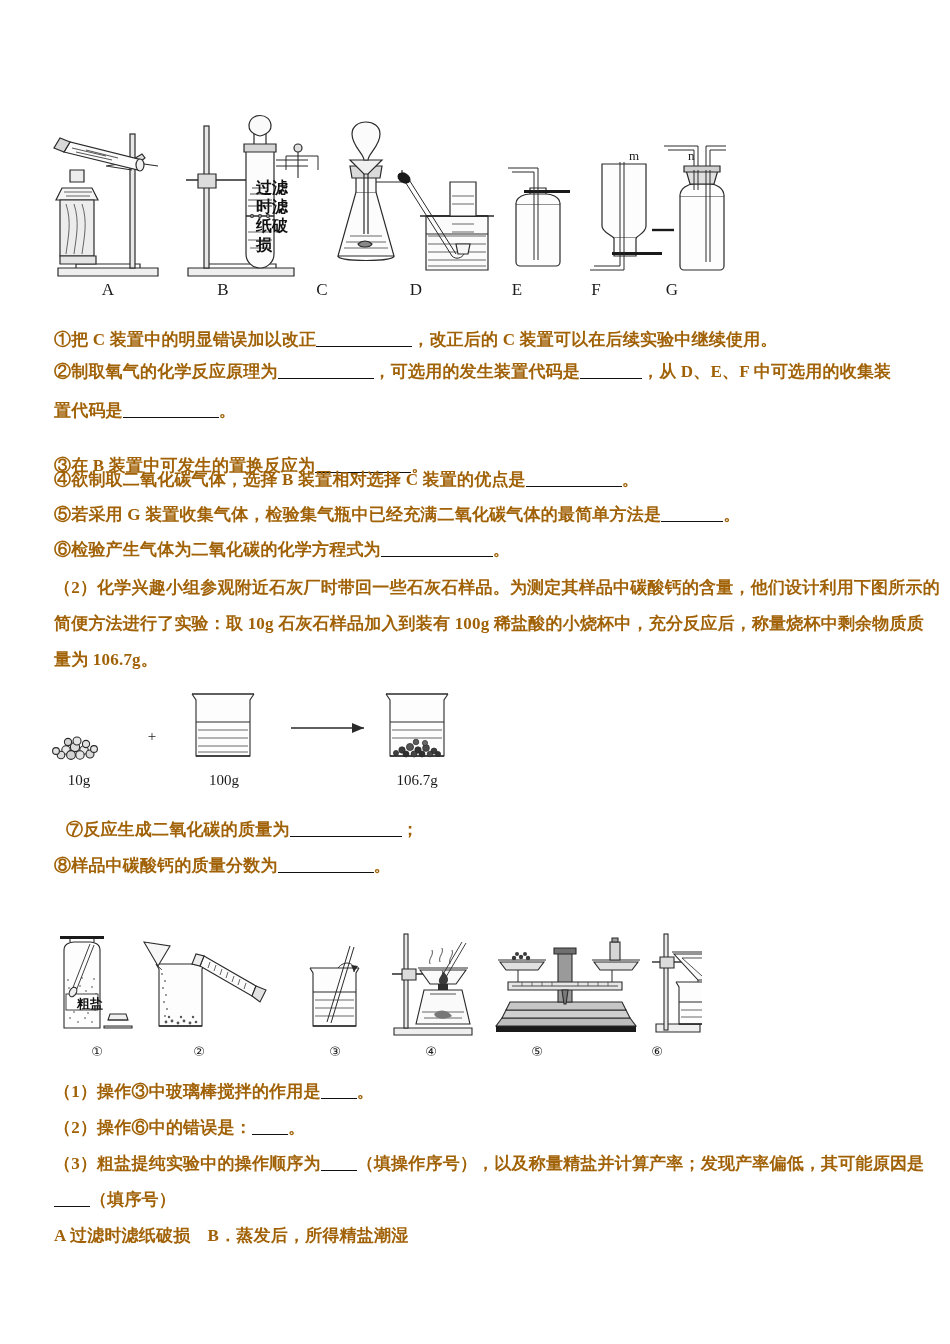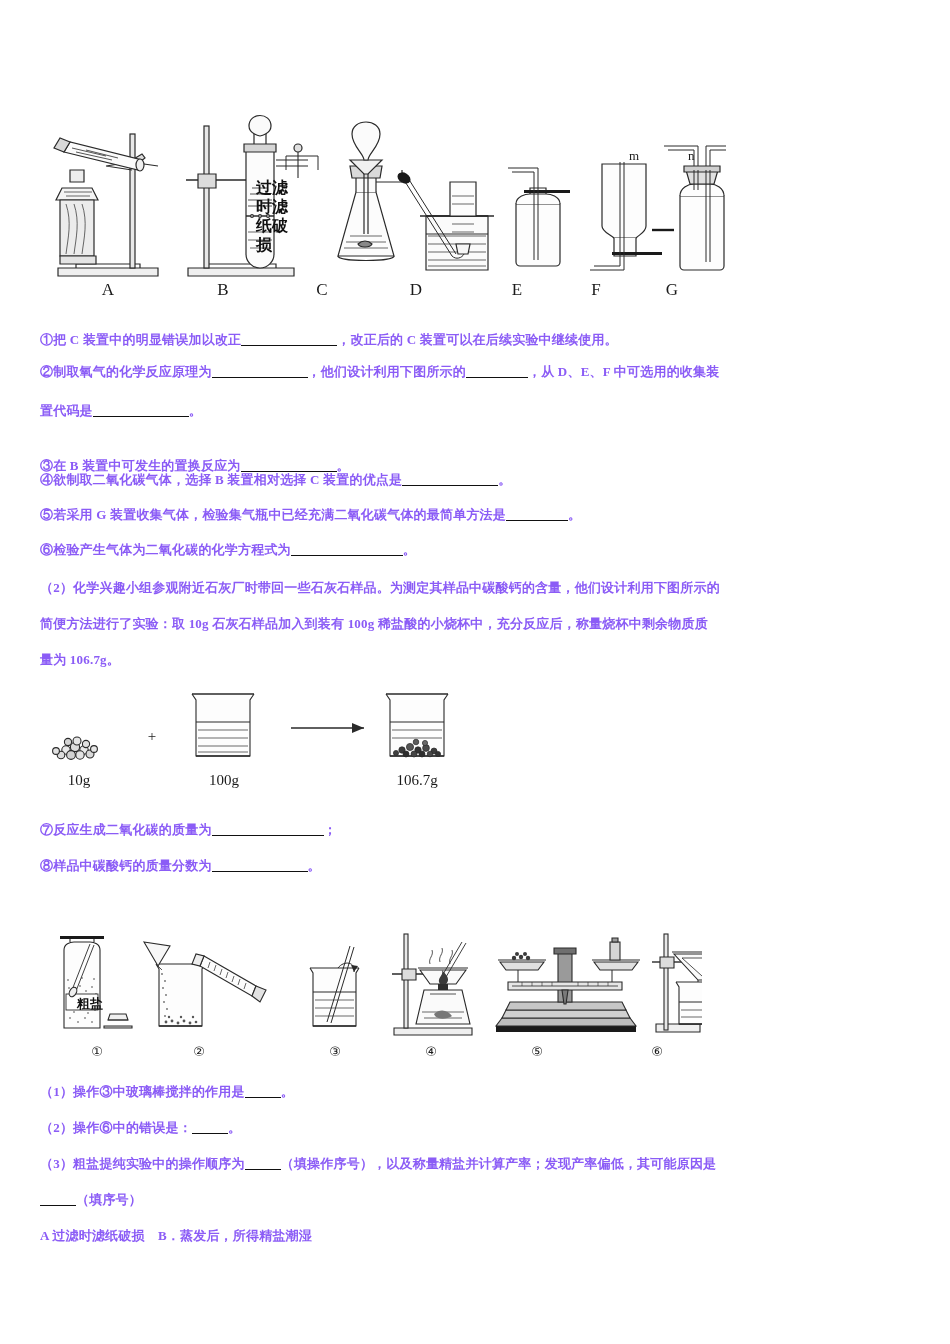--- a/index.html
+++ b/index.html
@@ -17,25 +17,26 @@
     height: 1344px;
     background: #ffffff;
     overflow: hidden;
   }
 
   
   .qline {
     position: absolute;
     font-family: "Liberation Serif", serif;
     font-weight: bold;
-    font-size: 13px;
+    font-size: 17px;
     line-height: 20px;
     letter-spacing: 0.2px;
-    color: #8b5cf6;
+    color: #a16207;
     white-space: nowrap;
+    margin-left: 14px;
   }
   .blank-s { display: inline-block; border-bottom: 1.3px solid #111; width: 36px; vertical-align: -2px; }
   .blank-m { display: inline-block; border-bottom: 1.3px solid #111; width: 62px; vertical-align: -2px; }
   .blank-l { display: inline-block; border-bottom: 1.3px solid #111; width: 96px; vertical-align: -2px; }
   .blank-xl { display: inline-block; border-bottom: 1.3px solid #111; width: 112px; vertical-align: -2px; }
 
   
   .fig-label {
     position: absolute;
     font-family: "Liberation Serif", serif;
@@ -219,21 +220,21 @@
   <div class="fig-label" style="left:396px; top:280px;">D</div>
   <div class="fig-label" style="left:497px; top:280px;">E</div>
   <div class="fig-label" style="left:576px; top:280px;">F</div>
   <div class="fig-label" style="left:652px; top:280px;">G</div>
 
   <div class="qline" style="left:40px; top:330px;">
     <span>①</span><span>把 C 装置中的明显错误加以改正</span><span class="blank-l"></span><span>，改正后的 C 装置可以在后续实验中继续使用。</span>
   </div>
 
   <div class="qline" style="left:40px; top:362px;">
-    <span>②</span><span>制取氧气的化学反应原理为</span><span class="blank-l"></span><span>，他们设计利用下图所示的</span><span class="blank-m"></span><span>，从 D、E、F 中可选用的收集装</span>
+    <span>②</span><span>制取氧气的化学反应原理为</span><span class="blank-l"></span><span>，可选用的发生装置代码是</span><span class="blank-m"></span><span>，从 D、E、F 中可选用的收集装</span>
   </div>
 
   <div class="qline" style="left:40px; top:401px;">
     <span>置代码是</span><span class="blank-l"></span><span>。</span>
   </div>
 
   <div class="qline" style="left:40px; top:456px;">
     <span>③</span><span>在 B 装置中可发生的置换反应为</span><span class="blank-l"></span><span>。</span>
   </div>
 
@@ -310,21 +311,21 @@
         </g>
       </g>
     </svg>
   </div>
 
   <div class="mass-label" style="left:142px; top:728px; width:20px;">+</div>
   <div class="mass-label" style="left:56px; top:772px; width:46px;">10g</div>
   <div class="mass-label" style="left:199px; top:772px; width:50px;">100g</div>
   <div class="mass-label" style="left:385px; top:772px; width:64px;">106.7g</div>
 
-  <div class="qline" style="left:40px; top:820px;">
+  <div class="qline" style="left:52px; top:820px;">
     <span>⑦</span><span>反应生成二氧化碳的质量为</span><span class="blank-xl"></span><span>；</span>
   </div>
   <div class="qline" style="left:40px; top:856px;">
     <span>⑧</span><span>样品中碳酸钙的质量分数为</span><span class="blank-l"></span><span>。</span>
   </div>
 
 
   <div class="fig" style="left:52px; top:928px; width:650px; height:115px;">
     <svg width="650" height="115" viewBox="0 0 650 115">
       <g fill="none" stroke="#2a2a2a" stroke-width="1.1">

